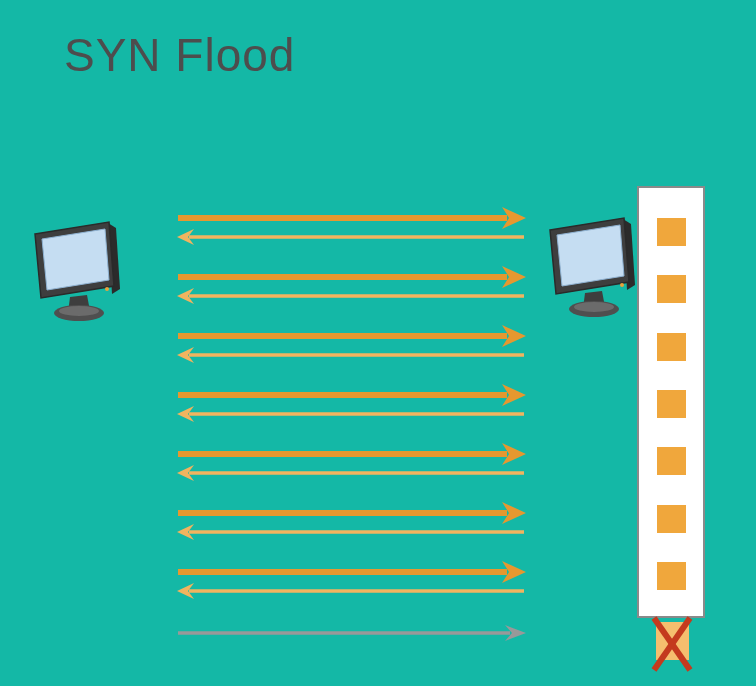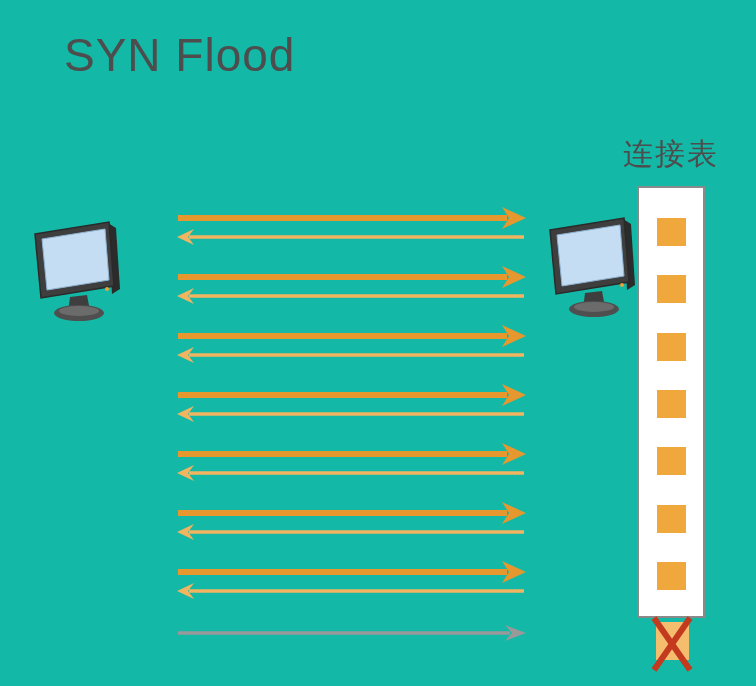--- a/index.html
+++ b/index.html
@@ -123,21 +123,20 @@
       <g>
         <line x1="189" y1="591" x2="524" y2="591" stroke="#F2B45F" stroke-width="3.5"></line>
         <path d="M194,583 L177,591 L194,599 L188,591 Z" fill="#F2B45F"></path>
       </g>
       <g>
         <line x1="178" y1="633" x2="510" y2="633" stroke="#999999" stroke-width="3.5"></line>
         <path d="M505,625 L526,633 L505,641 L512,633 Z" fill="#999999"></path>
       </g>
     </svg>
 
-  <div class="conn-label">连接表</div>
   <div class="conn-box">
       <div class="slot"></div>
       <div class="slot"></div>
       <div class="slot"></div>
       <div class="slot"></div>
       <div class="slot"></div>
       <div class="slot"></div>
       <div class="slot"></div>
     </div>
 

